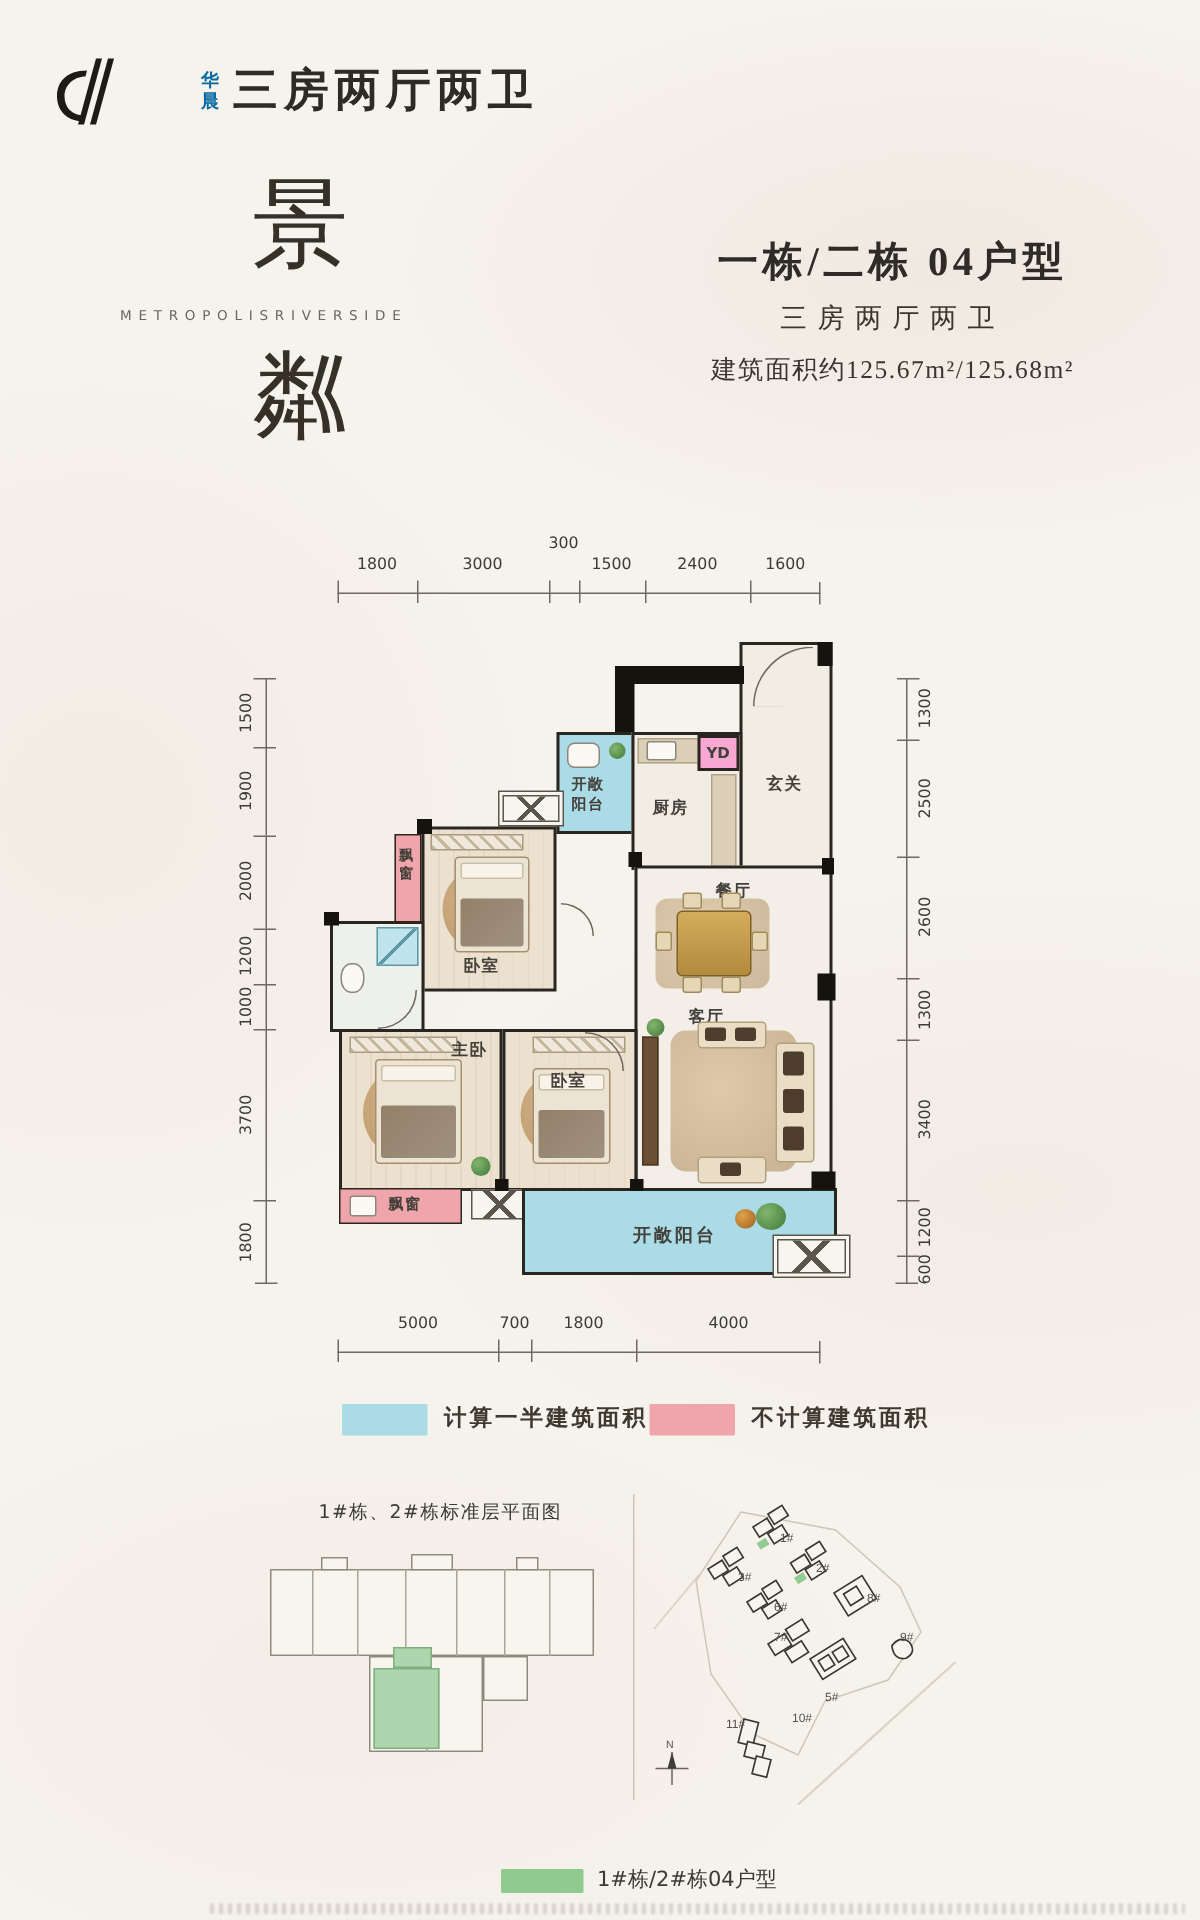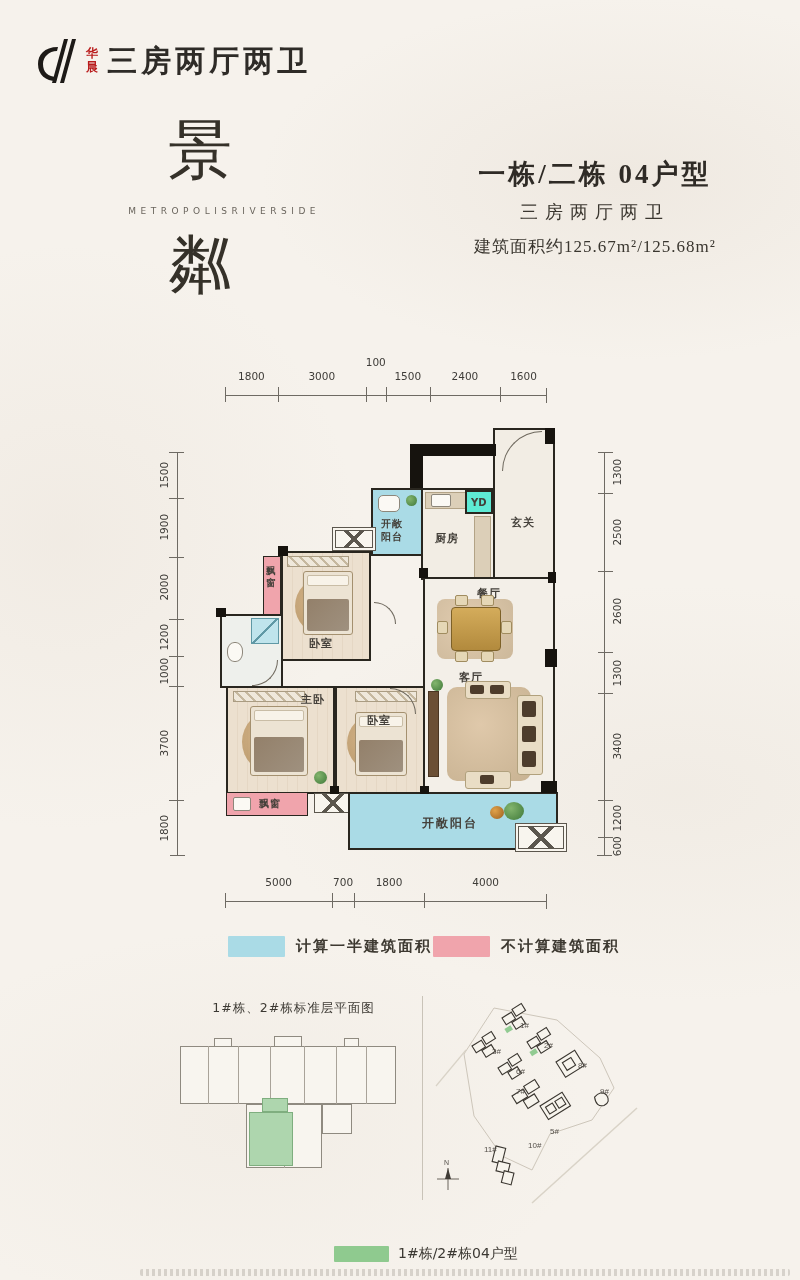--- a/index.html
+++ b/index.html
@@ -8,25 +8,25 @@
   .page::before{content:"";position:absolute;inset:0;pointer-events:none;
     background:
       radial-gradient(520px 260px at 78% 14%, rgba(210,196,180,.20), transparent 70%),
       radial-gradient(420px 420px at 8% 42%, rgba(214,200,184,.16), transparent 70%),
       radial-gradient(600px 300px at 85% 62%, rgba(210,198,182,.14), transparent 70%),
       radial-gradient(500px 280px at 30% 88%, rgba(214,202,186,.12), transparent 70%);}
   .abs{position:absolute;box-sizing:border-box;}
 
   
   .logo-row{display:flex;align-items:center;gap:8px;}
-  .logo-small{font:700 12px/1.15 "Liberation Serif",serif;color:#b91c1c;width:1.1em;word-break:break-all;letter-spacing:0;}
+  .logo-small{font:700 12px/1.15 "Liberation Serif",serif;color:#0369a1;width:1.1em;word-break:break-all;letter-spacing:0;margin-left:48px;}
   .logo-large{font:600 30px/1 "Liberation Serif",serif;color:#2e2b27;letter-spacing:4px;}
 
   .hero-char{font:300 64px/1 "DejaVu Serif",serif;color:#353129;text-align:center;width:100%;}
-  .hero-en{font:400 9px/1 "DejaVu Sans",sans-serif;color:#6a655d;letter-spacing:4.5px;text-align:right;width:100%;}
+  .hero-en{font:400 9px/1 "DejaVu Sans",sans-serif;color:#6a655d;letter-spacing:4.5px;text-align:left;width:100%;}
   .unit-title{font:700 27px/1.2 "Liberation Serif",serif;color:#2f2b26;letter-spacing:3px;text-align:center;width:100%;}
   .unit-sub{font:400 18px/1.2 "Liberation Serif",serif;color:#3a362f;letter-spacing:7px;text-align:center;width:100%;}
   .unit-area{font:400 17px/1.2 "Liberation Serif",serif;color:#3a362f;letter-spacing:1px;text-align:center;width:100%;}
 
   
   .dim{position:absolute;display:flex;color:#3e3c38;font:10.5px/1 "DejaVu Sans",sans-serif;}
   .dim-h{flex-direction:row;height:26px;}
   .dim-h .seg{position:relative;flex-basis:0;display:flex;align-items:flex-start;justify-content:center;border-bottom:1px solid #6e6a63;}
   .dim-h .seg span{margin-top:1px;}
   .dim-h .seg::before{content:"";position:absolute;left:0;bottom:-7px;width:1px;height:15px;background:#6e6a63;}
@@ -120,21 +120,21 @@
   </div>
 
   <div class="dim dim-h" style="left:225px;top:370px;width:322px;">
     <div class="seg" style="flex-grow:1800;">
         <span>1800</span>
       </div>
     <div class="seg" style="flex-grow:3000;">
         <span>3000</span>
       </div>
     <div class="seg raised" style="flex-grow:200;">
-        <span>100</span>
+        <span>300</span>
       </div>
     <div class="seg" style="flex-grow:1500;">
         <span>1500</span>
       </div>
     <div class="seg" style="flex-grow:2400;">
         <span>2400</span>
       </div>
     <div class="seg" style="flex-grow:1600;">
         <span>1600</span>
       </div>
@@ -217,21 +217,21 @@
     <span class="lbl" style="left:8px;top:27px;width:2.4em;word-break:break-all;font-size:10px;">开敞阳台</span>
   </div>
 
   <div class="room" style="left:421px;top:488px;width:74px;height:92px;">
     <div class="counter" style="left:2px;top:2px;width:42px;height:15px;"></div>
     <div class="counter" style="right:2px;top:26px;width:15px;height:60px;"></div>
     <div class="whitebox" style="left:8px;top:4px;width:18px;height:11px;"></div>
     <span class="lbl" style="left:12px;top:42px;">厨房</span>
   </div>
 
-  <div class="room" style="left:465px;top:490px;width:28px;height:24px;background:#5eead4;">
+  <div class="room" style="left:465px;top:490px;width:28px;height:24px;background:#f9a8d4;">
     <span class="lbl" style="left:4px;top:4px;font-size:10px;letter-spacing:0;">YD</span>
   </div>
 
   <div class="acbox" style="left:335px;top:530px;width:38px;height:18px;"></div>
 
   <div class="room zone-pink" style="left:263px;top:556px;width:18px;height:60px;border-width:1.5px;">
     <span class="lbl" style="left:2px;top:8px;width:1.1em;word-break:break-all;font-size:9.5px;letter-spacing:0;">飘窗</span>
   </div>
 
   <div class="room wood" style="left:281px;top:551px;width:90px;height:110px;">

